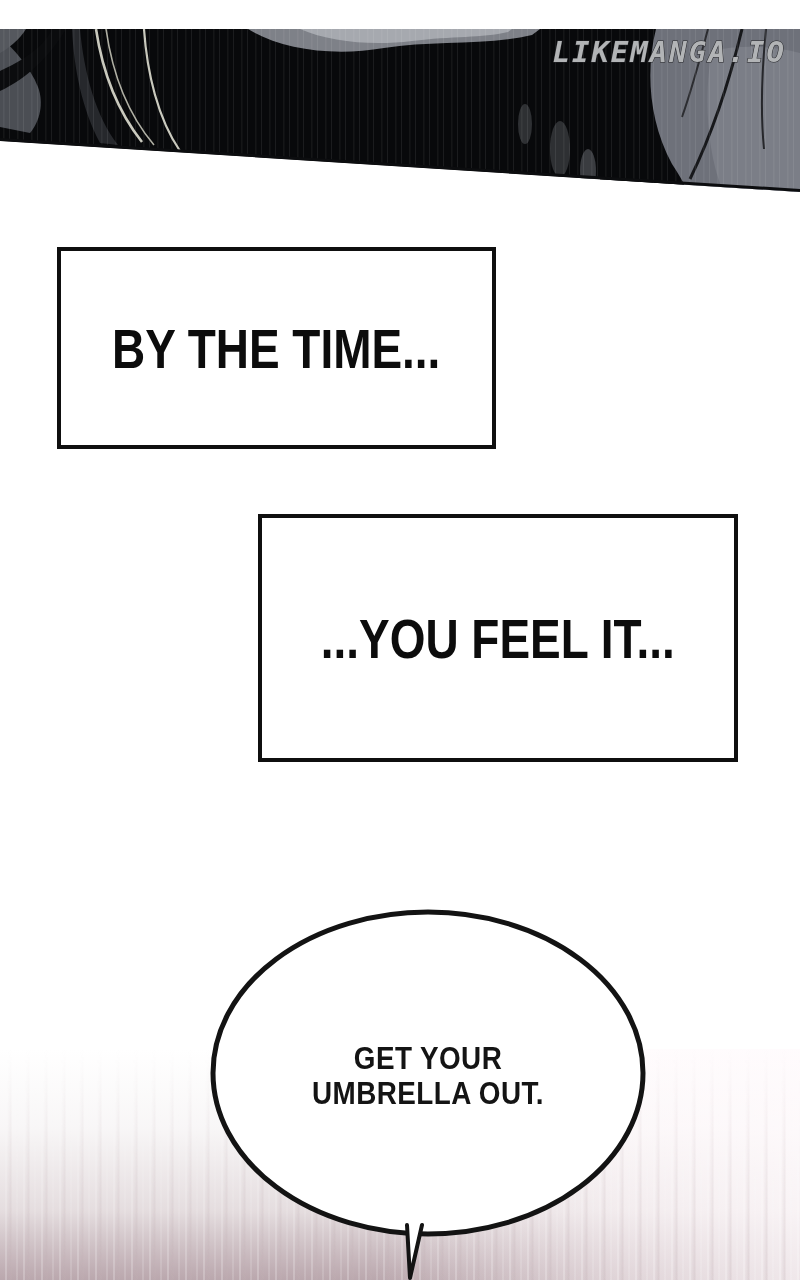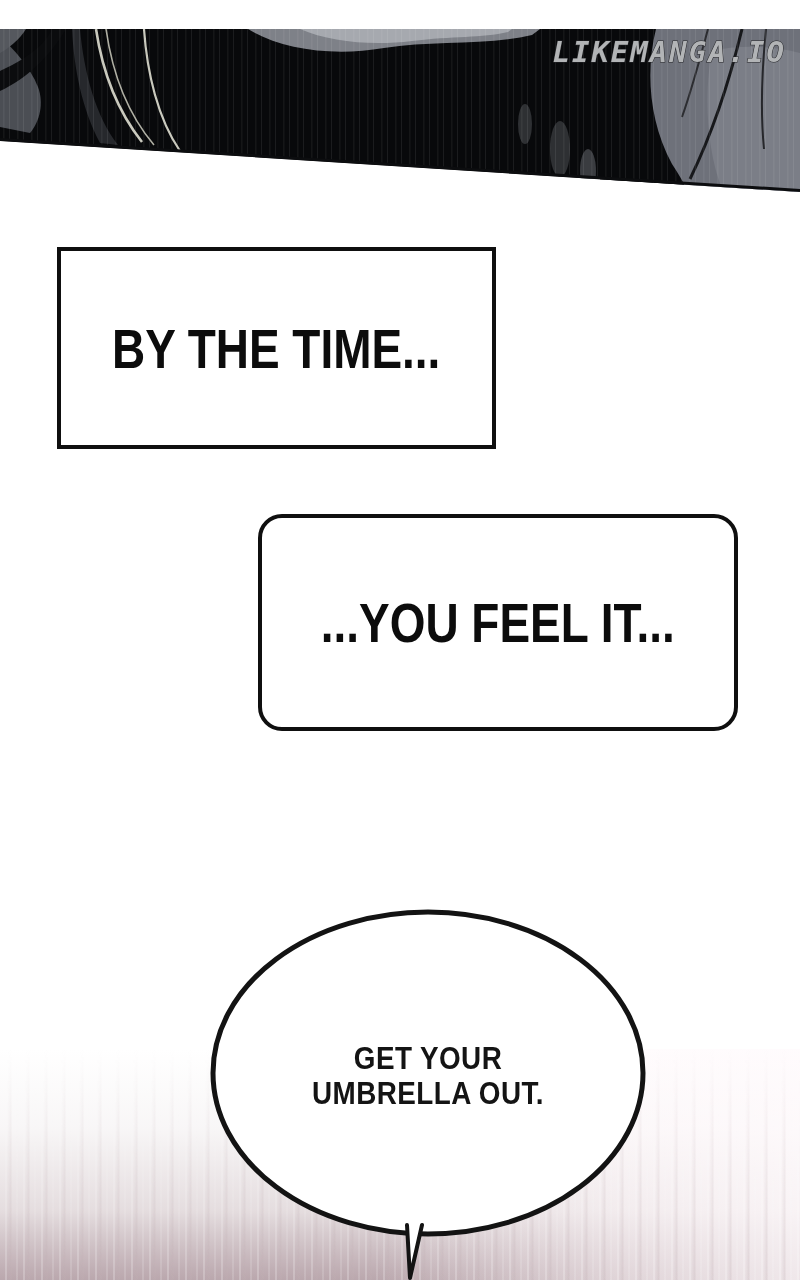--- a/index.html
+++ b/index.html
@@ -71,21 +71,21 @@
   .caption-box {
     position: absolute;
     box-sizing: border-box;
     background: #ffffff;
     border: 4px solid #0f0f0f;
     display: flex;
     align-items: center;
     justify-content: center;
   }
   .caption-box-1 { left: 57px;  top: 218px; width: 439px; height: 202px; text-align: right; }
-  .caption-box-2 { left: 258px; top: 485px; width: 480px; height: 217px; border-radius: 24px; }
+  .caption-box-2 { left: 258px; top: 485px; width: 480px; height: 248px; }
   .caption-text {
     display: inline-block;
     font-weight: bold;
     font-size: 56px;
     color: #0c0c0c;
     white-space: nowrap;
     transform: scaleX(0.82);
     letter-spacing: 0px;
   }
 

